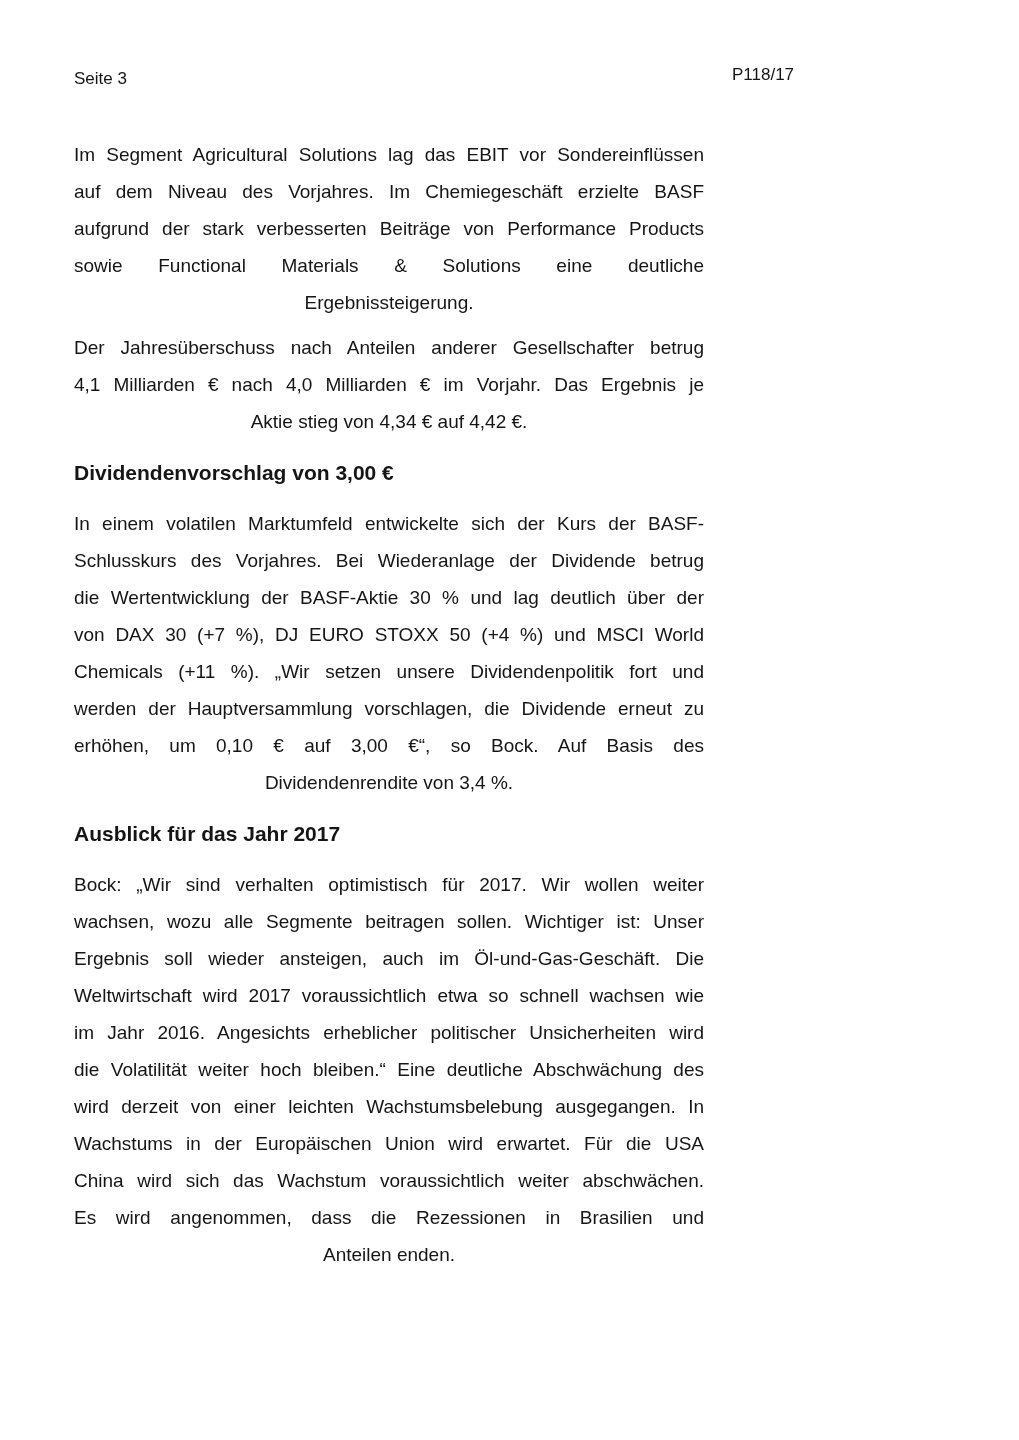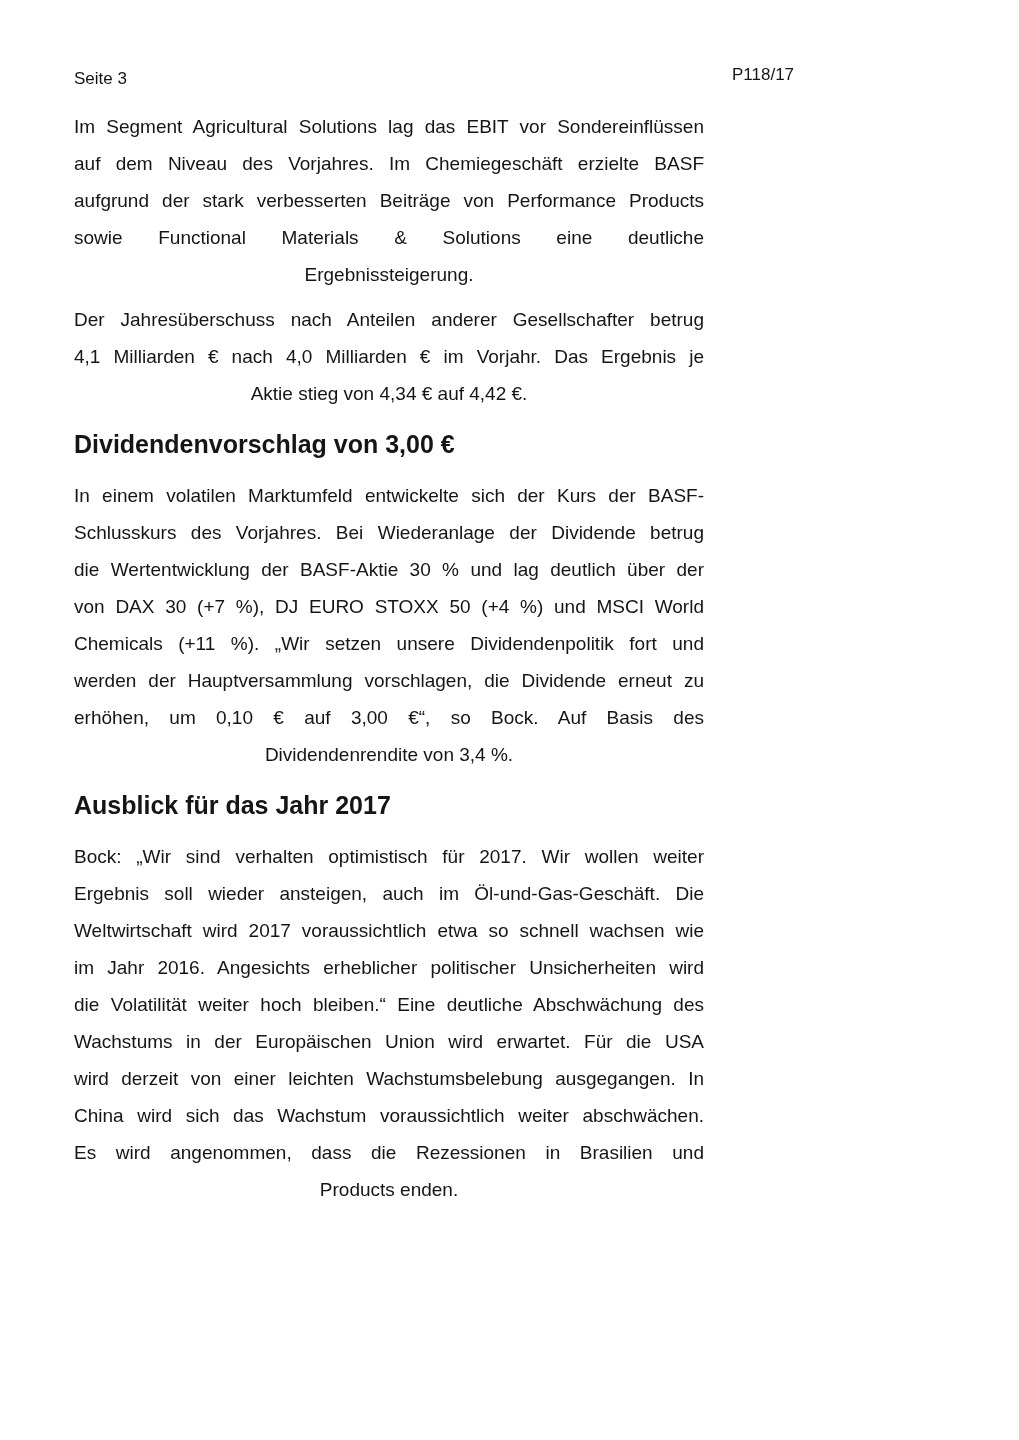--- a/index.html
+++ b/index.html
@@ -26,31 +26,31 @@
   .page-header-right {
     position: absolute;
     top: 64px;
     left: 732px;
     font-size: 17px;
     line-height: 22px;
   }
   .content {
     position: absolute;
     left: 74px;
-    top: 108px;
+    top: 136px;
     width: 630px;
     font-size: 19px;
     line-height: 37px;
   }
   .para {
     margin: 0 0 8px 0;
   }
   .heading {
     font-weight: bold;
-    font-size: 25px;
+    font-size: 21px;
     line-height: 37px;
     margin: 14px 0 14px 0;
   }
   
   .line {
     text-align: justify;
     height: 37px;
     overflow: hidden;
   }
   .line::after {
@@ -98,24 +98,25 @@
     <div class="line">Chemicals (+11 %). „Wir setzen unsere Dividendenpolitik fort und</div>
     <div class="line">werden der Hauptversammlung vorschlagen, die Dividende erneut zu</div>
     <div class="line">erhöhen, um 0,10 € auf 3,00 €“, so Bock. Auf Basis des</div>
     <div class="line last">Dividendenrendite von 3,4 %.</div>
   </div>
 
   <div class="heading">Ausblick für das Jahr 2017</div>
 
   <div class="para">
     <div class="line">Bock: „Wir sind verhalten optimistisch für 2017. Wir wollen weiter</div>
+    <div class="line">wachsen, wozu alle Segmente beitragen sollen. Wichtiger ist: Unser</div>
     <div class="line">Ergebnis soll wieder ansteigen, auch im Öl-und-Gas-Geschäft. Die</div>
     <div class="line">Weltwirtschaft wird 2017 voraussichtlich etwa so schnell wachsen wie</div>
     <div class="line">im Jahr 2016. Angesichts erheblicher politischer Unsicherheiten wird</div>
     <div class="line">die Volatilität weiter hoch bleiben.“ Eine deutliche Abschwächung des</div>
+    <div class="line">wird derzeit von einer leichten Wachstumsbelebung ausgegangen. In</div>
     <div class="line">Wachstums in der Europäischen Union wird erwartet. Für die USA</div>
-    <div class="line">wird derzeit von einer leichten Wachstumsbelebung ausgegangen. In</div>
     <div class="line">China wird sich das Wachstum voraussichtlich weiter abschwächen.</div>
     <div class="line">Es wird angenommen, dass die Rezessionen in Brasilien und</div>
-    <div class="line last">Products enden.</div>
+    <div class="line last">Anteilen enden.</div>
   </div>
 
 </div>
 
 </body></html>

